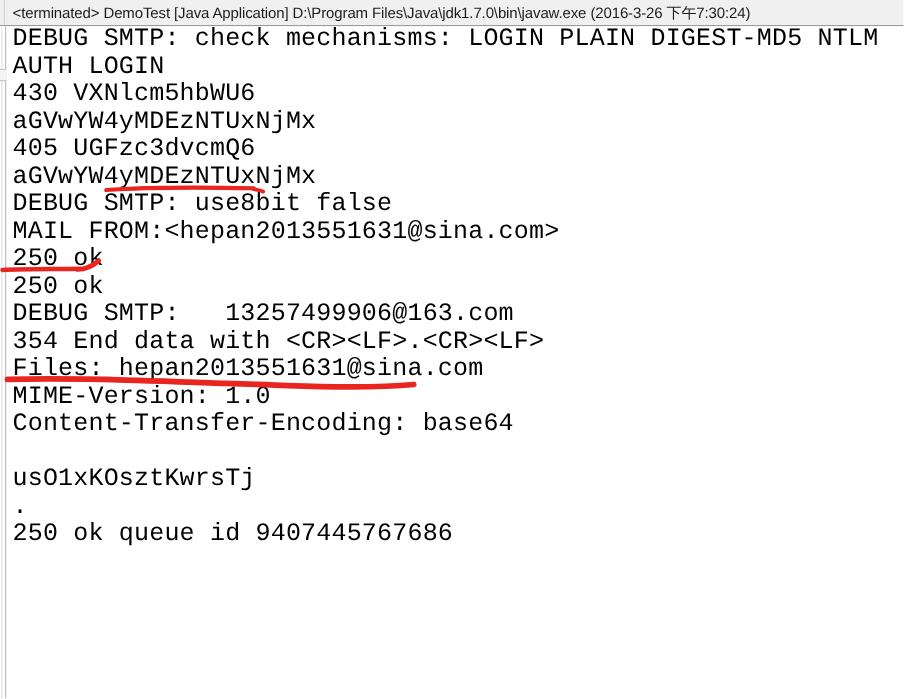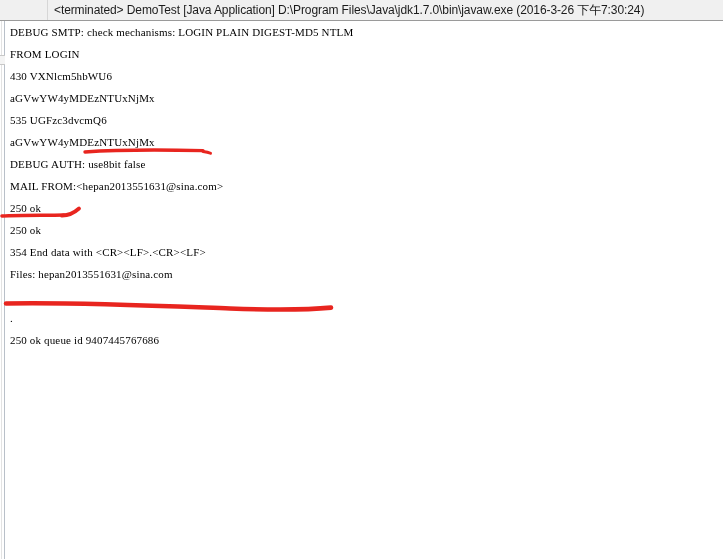--- a/index.html
+++ b/index.html
@@ -26,21 +26,20 @@
     left: 0;
     top: 0;
     width: 723px;
     height: 21px;
     background: #f0f0f0;
     border-bottom: 1px solid #9a9a9a;
     box-sizing: border-box;
     display: flex;
     align-items: center;
     overflow: hidden;
-    padding-left: 44px;
   }
   .title-bar .edge {
     width: 4px;
     height: 21px;
     background: #f0f0f0;
     border-right: 1px solid #d6d6d6;
     box-sizing: border-box;
     flex: 0 0 auto;
   }
   .title-text {
@@ -96,22 +95,22 @@
     box-sizing: border-box;
   }
 
   .lines {
     position: absolute;
     left: 10px;
     top: 0px;
     width: 713px;
   }
   .line {
-    font-family: Liberation Serif, serif;
-    font-size: 11px;
+    font-family: Liberation Mono, monospace;
+    font-size: 20px;
     line-height: 22px;
     height: 22px;
     color: #000000;
     white-space: pre;
     letter-spacing: 0.15px;
   }
   .line.blank {
     color: transparent;
   }
 
@@ -139,32 +138,36 @@
   </div>
 
   <div class="console">
     <div class="gutter">
       <div class="gutter-inner"></div>
     </div>
     <div class="gutter-notch"></div>
 
     <div class="lines">
       <div class="line">DEBUG SMTP: check mechanisms: LOGIN PLAIN DIGEST-MD5 NTLM</div>
-      <div class="line">FROM LOGIN</div>
+      <div class="line">AUTH LOGIN</div>
       <div class="line">430 VXNlcm5hbWU6</div>
       <div class="line">aGVwYW4yMDEzNTUxNjMx</div>
-      <div class="line">535 UGFzc3dvcmQ6</div>
+      <div class="line">405 UGFzc3dvcmQ6</div>
       <div class="line">aGVwYW4yMDEzNTUxNjMx</div>
-      <div class="line">DEBUG AUTH: use8bit false</div>
+      <div class="line">DEBUG SMTP: use8bit false</div>
       <div class="line">MAIL FROM:&lt;hepan2013551631@sina.com&gt;</div>
       <div class="line">250 ok</div>
       <div class="line">250 ok</div>
+      <div class="line">DEBUG SMTP:   13257499906@163.com</div>
       <div class="line">354 End data with &lt;CR&gt;&lt;LF&gt;.&lt;CR&gt;&lt;LF&gt;</div>
       <div class="line">Files: hepan2013551631@sina.com</div>
+      <div class="line">MIME-Version: 1.0</div>
+      <div class="line">Content-Transfer-Encoding: base64</div>
       <div class="line blank"></div>
+      <div class="line">usO1xKOsztKwrsTj</div>
       <div class="line">.</div>
       <div class="line">250 ok queue id 9407445767686</div>
 
     </div>
   </div>
 
   <div class="annotations">
     <svg width="723" height="538" viewBox="0 0 723 538" xmlns="http://www.w3.org/2000/svg">
 
       <path d="M 85 131 C 120 128.5, 165 128.8, 203 129.6" stroke="#e8251f" stroke-width="3.4" fill="none" stroke-linecap="round"></path>

